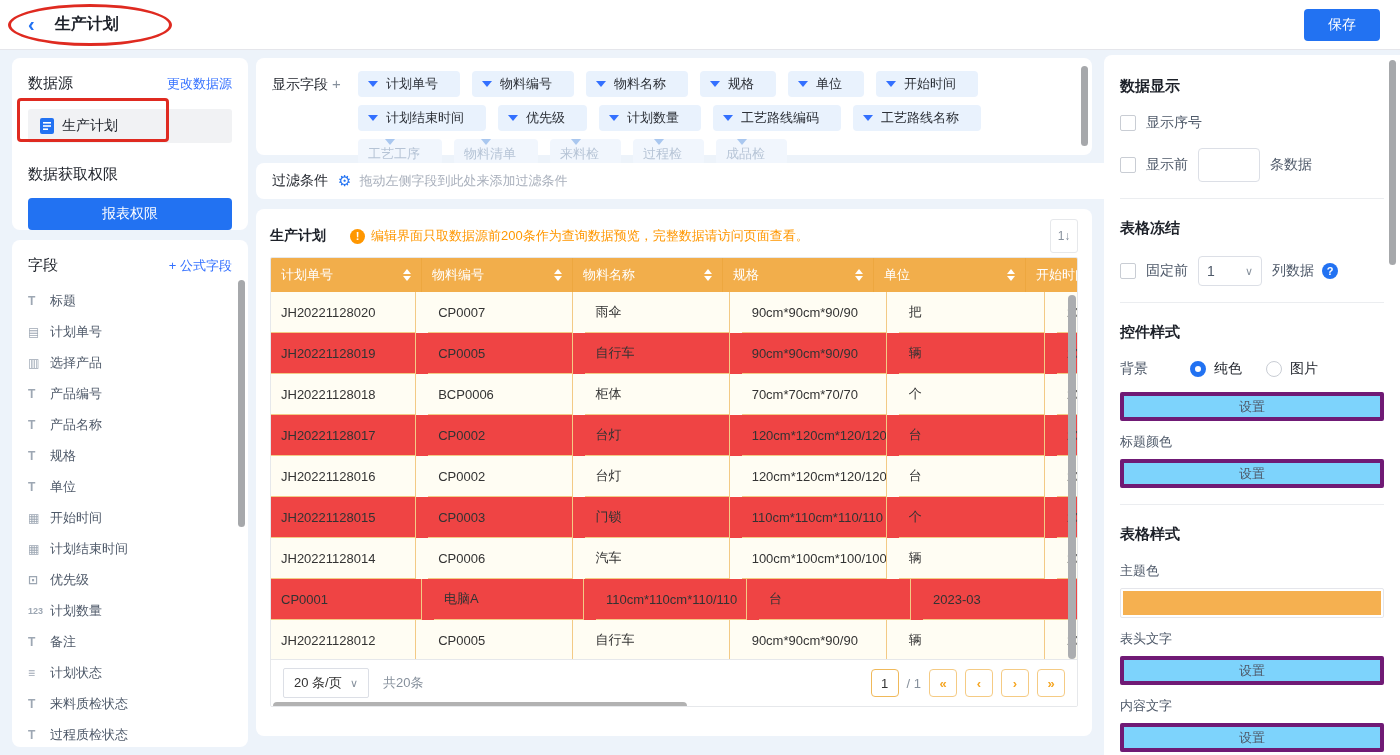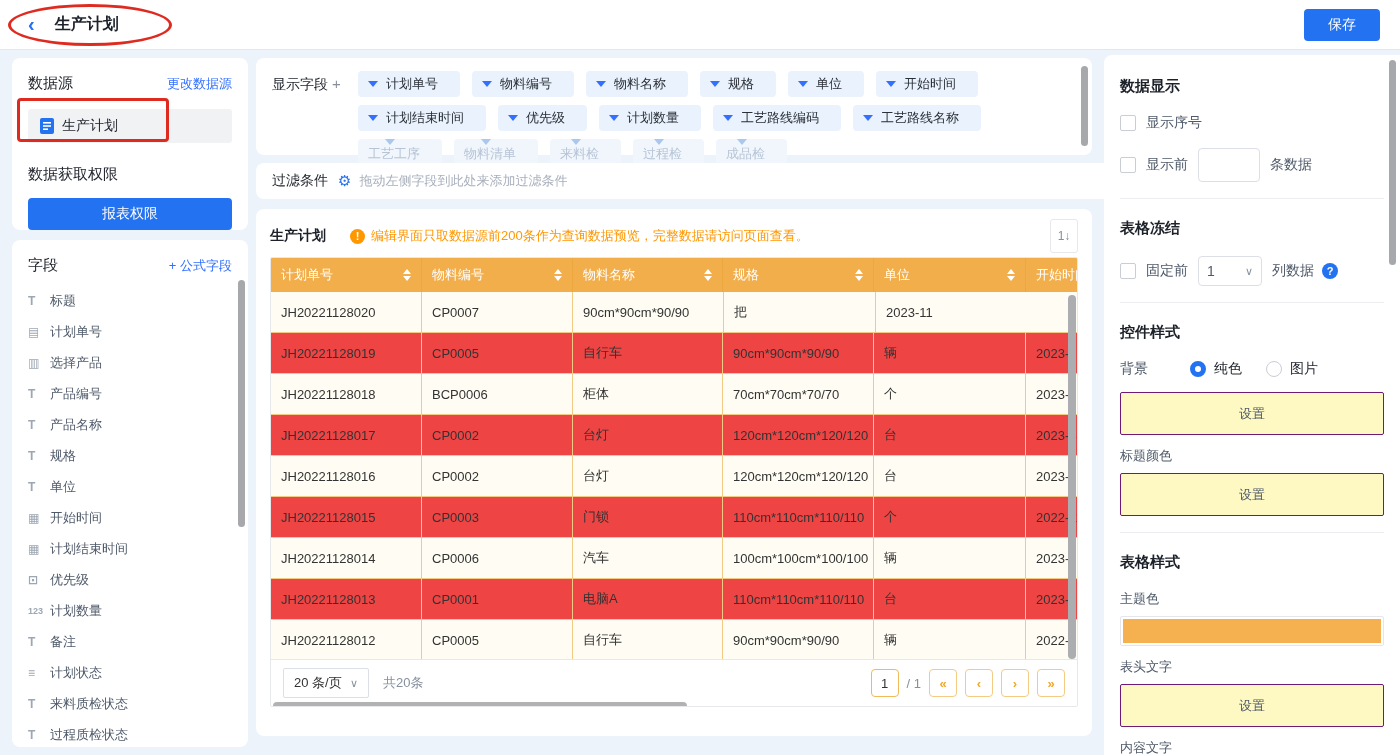--- a/index.html
+++ b/index.html
@@ -71,21 +71,21 @@
                border-radius:3px; color:#86909C; font-size:12px; display:flex; align-items:center;
                justify-content:center; cursor:pointer; background:#fff; }
   .grid-wrap { position:absolute; left:14px; top:48px; width:808px; height:450px;
                border:1px solid #E6E8EB; border-radius:2px; overflow:hidden; }
   .thead { display:flex; height:34px; background:#F2AE4B; color:#fff; }
   .th { display:flex; align-items:center; justify-content:space-between; padding:0 10px;
         border-right:1px solid #EDA73F; font-size:13px; overflow:hidden; white-space:nowrap; cursor:pointer; }
   .sorters { display:flex; flex-direction:column; gap:2px; margin-left:6px; }
   .tri-up { width:0; height:0; border-left:4px solid transparent; border-right:4px solid transparent; border-bottom:5px solid #fff; }
   .tri-dn { width:0; height:0; border-left:4px solid transparent; border-right:4px solid transparent; border-top:5px solid #fff; }
-  .trow { display:flex; height:41px; }
+  .trow { display:flex; height:41px;gap:12px; }
   .trow.odd  { background:#FFFDF3; }
   .trow.even { background:#ef4444; }
   .td { display:flex; align-items:center; padding:0 10px; border-right:1px solid #F3CA85;
         border-bottom:1px solid #F3CA85; font-size:13px; color:#333; overflow:hidden; white-space:nowrap; }
   .c0{width:151px;} .c1{width:151px;} .c2{width:150px;} .c3{width:151px;} .c4{width:152px;} .c5{flex:1; border-right:none;}
   .hthumb { position:absolute; left:2px; top:444px; width:414px; height:8px; background:#B2B2B2; border-radius:4px; z-index:3; }
   .tv-thumb { position:absolute; right:1px; top:37px; width:8px; height:364px; background:#ABADB0; border-radius:4px; z-index:3; }
   .pager { position:absolute; left:0; bottom:0; width:100%; height:47px; border-top:1px solid #E6E8EB;
            display:flex; align-items:center; padding:0 12px; background:#fff; }
   .size-select { width:86px; height:30px; border:1px solid #DCDFE6; border-radius:2px; display:flex;
@@ -110,21 +110,21 @@
                  color:#4E5969; cursor:pointer; background:#fff; }
   .help-ic { width:16px; height:16px; border-radius:50%; background:#2272F2; color:#fff; font-size:11px;
              font-weight:bold; text-align:center; line-height:16px; margin-left:8px; cursor:pointer; }
   .divider { height:1px; background:#EBEDF0; margin:4px 0 20px 0; }
   .radio-row { display:flex; align-items:center; margin-bottom:14px; color:#4E5969; font-size:14px; }
   .radio { width:16px; height:16px; border-radius:50%; margin-right:8px; cursor:pointer; flex:0 0 auto; }
   .radio.on  { border:5px solid #2272F2; background:#fff; }
   .radio.off { border:1.5px solid #C9CDD4; background:#fff; }
   .radio-label { margin-right:24px; color:#1D2129;text-align:right; }
   .bg-label { width:70px; }
-  .set-btn { width:100%; height:43px; background:#fef9c3; border:1px solid #701a75; border-radius:2px;
+  .set-btn { width:100%; height:29px; background:#7dd3fc; border:4px solid #701a75; border-radius:2px;
              color:#4E5969; font-size:13px; cursor:pointer; margin-bottom:12px; }
   .small-label { color:#4E5969; font-size:13px; margin-bottom:8px; }
   .swatch-box { width:100%; height:30px; border:1px solid #E5E6EB; border-radius:2px; padding:2px; margin-bottom:12px; cursor:pointer; }
   .swatch { width:100%; height:100%; }
 </style>
 </head>
 <body>
 
 <div class="topbar">
   <span class="back">‹</span>
@@ -357,20 +357,21 @@
           </span>
         </div>
         <div class="th c5">
           <span>开始时间</span>
         </div>
       </div>
     <div>
         <div class="trow odd">
           <div class="td c0">JH20221128020</div>
           <div class="td c1">CP0007</div>
+          <div class="td c2">雨伞</div>
           <div class="td c3">90cm*90cm*90/90</div>
           <div class="td c4">把</div>
           <div class="td c5">2023-11</div>
         </div>
         <div class="trow even">
           <div class="td c0">JH20221128019</div>
           <div class="td c1">CP0005</div>
           <div class="td c2">自行车</div>
           <div class="td c3">90cm*90cm*90/90</div>
           <div class="td c4">辆</div>
@@ -410,21 +411,20 @@
         </div>
         <div class="trow odd">
           <div class="td c0">JH20221128014</div>
           <div class="td c1">CP0006</div>
           <div class="td c2">汽车</div>
           <div class="td c3">100cm*100cm*100/100</div>
           <div class="td c4">辆</div>
           <div class="td c5">2023-02</div>
         </div>
         <div class="trow even">
-          <div class="td c0">JH20221128013</div>
           <div class="td c1">CP0001</div>
           <div class="td c2">电脑A</div>
           <div class="td c3">110cm*110cm*110/110</div>
           <div class="td c4">台</div>
           <div class="td c5">2023-03</div>
         </div>
         <div class="trow odd">
           <div class="td c0">JH20221128012</div>
           <div class="td c1">CP0005</div>
           <div class="td c2">自行车</div>

